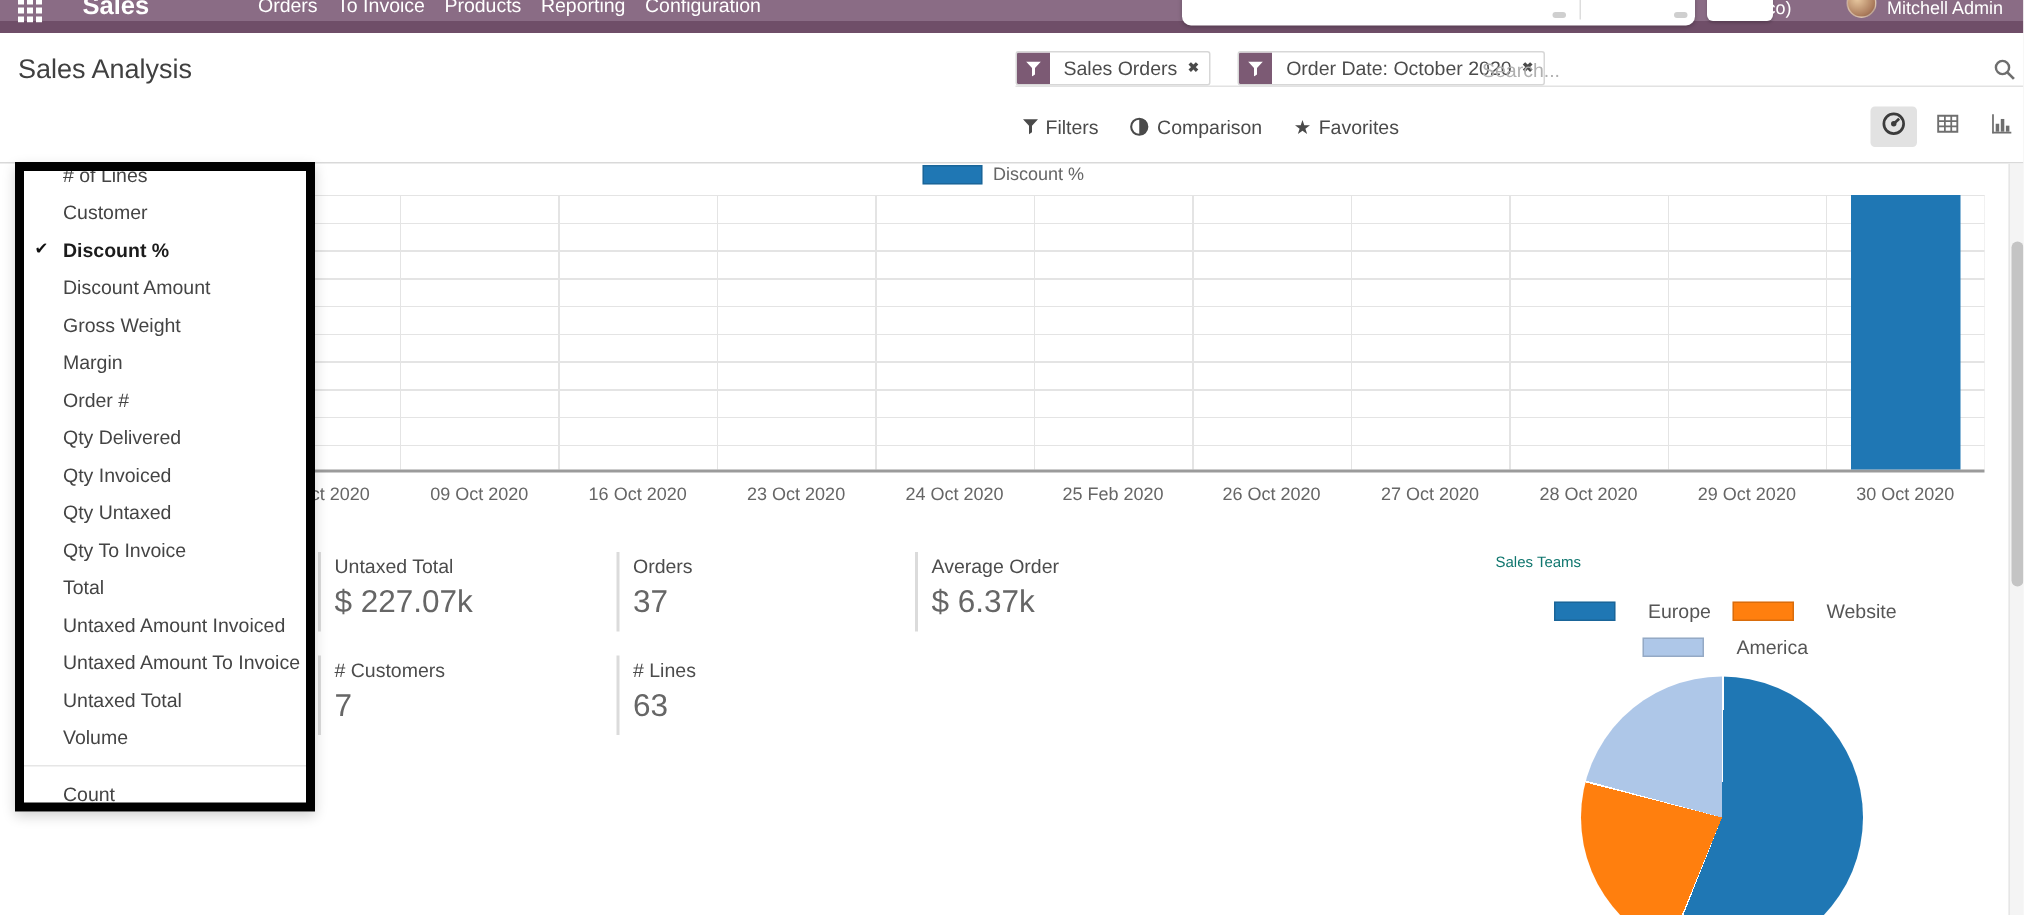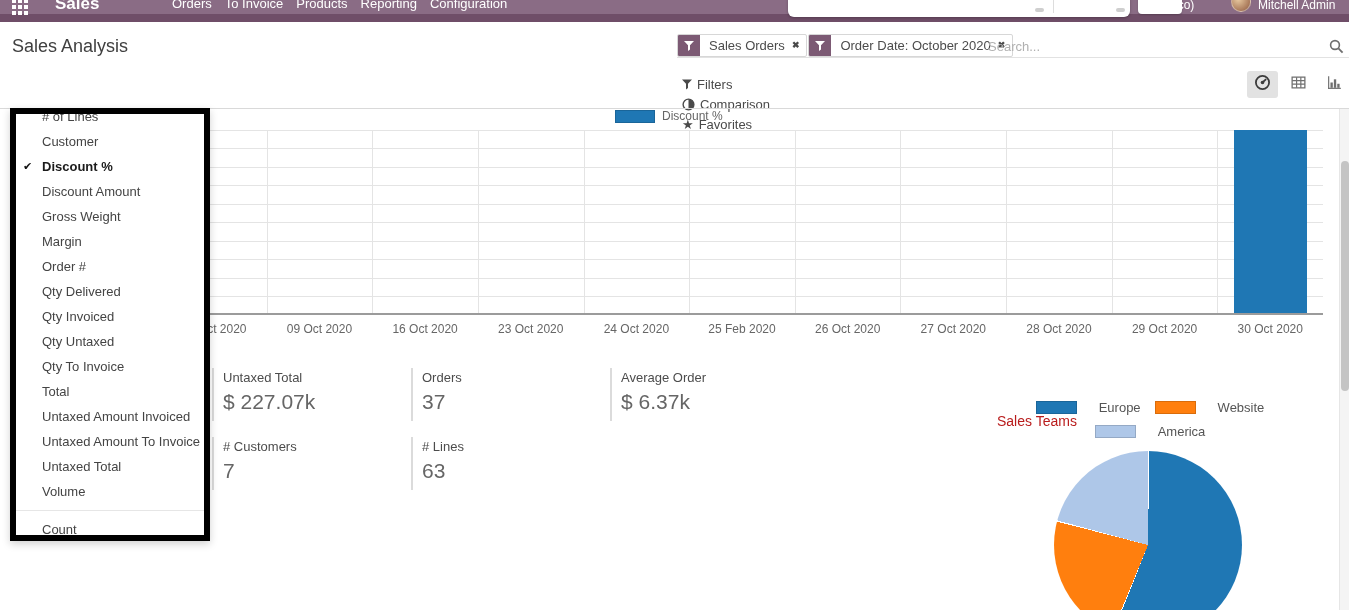--- a/index.html
+++ b/index.html
@@ -23,30 +23,30 @@
   .systray-box .mark2 { position:absolute; left:328px; top:14px; width:9px; height:4px; background:#cfcfcf; border-radius:2px; }
   .systray-box2 { position:absolute; left:1138px; top:-4px; width:44px; height:18px; background:#fff;
     border-radius:4px; box-shadow:0 1px 2px rgba(0,0,0,.2); z-index:20; }
   .company { position:absolute; left:1163px; top:-2px; color:#fff; font-size:12px; z-index:25; }
   .avatar { position:absolute; left:1231px; top:-8px; width:20px; height:20px; border-radius:50%; z-index:25;
     background:radial-gradient(circle at 35% 35%, #e8c9a0, #a9795a 70%, #6c4a38); border:1px solid rgba(255,255,255,.4); cursor:pointer; }
   .username { position:absolute; left:1258px; top:-2px; color:#fff; font-size:12px; z-index:25; cursor:pointer; }
 
   
   .page-title { position:absolute; left:12px; top:36px; font-size:18px; color:#404040; }
-  .search-zone { position:absolute; left:677px; top:34px; display:flex; gap:1px; z-index:5; }
+  .search-zone { position:absolute; left:677px; top:34px; display:flex; gap:18px; z-index:5; }
   .facet { display:inline-flex; align-items:stretch; height:23px; border:1px solid #d7d7d7; border-radius:2px; background:#fff; overflow:hidden; }
   .facet-icon { width:22px; background:#7c5a74; display:flex; align-items:center; justify-content:center; }
   .facet-icon svg { width:10px; height:10px; }
   .facet-label { padding:0 7px 0 9px; font-size:13px; color:#4c4c4c; line-height:21px; white-space:nowrap; }
   .facet-remove { padding:0 7px 0 0; font-size:9px; color:#4a4a4a; line-height:21px; cursor:pointer; font-weight:bold; }
   .search-placeholder { position:absolute; left:988px; top:39px; font-size:13px; color:#b0b0b0; z-index:5; }
   .search-underline { position:absolute; left:677px; top:57px; width:672px; height:1px; background:#e2e2e2; }
   .magnifier { position:absolute; left:1329px; top:39px; width:15px; height:15px; cursor:pointer; z-index:6; }
-  .cp-buttons { position:absolute; left:682px; top:77px; display:flex; gap:5px;flex-direction:column; }
+  .cp-buttons { position:absolute; left:682px; top:77px; display:flex; gap:21px; }
   .cp-btn { display:flex; align-items:center; gap:5px; font-size:13px; color:#4a4a4a; cursor:pointer; white-space:nowrap; }
   .cp-btn svg { display:block; }
   .cp-btn .glyph { font-size:13px; color:#4a4a4a; }
   .view-switcher { position:absolute; left:1247px; top:71px; display:flex; gap:5px; }
   .vs-btn { width:31px; height:27px; display:flex; align-items:center; justify-content:center; border-radius:3px; color:#6f6f6f; cursor:pointer; }
   .vs-btn.active { background:#e2e2e2; color:#3b3b3b; }
   .cp-divider { position:absolute; left:0; top:108px; width:1349px; height:1px; background:#d9d9d9; }
 
   
   .graph-legend { position:absolute; left:615px; top:109px; display:flex; align-items:center; gap:7px; z-index:2; }
@@ -73,21 +73,21 @@
   .menu-item.checked .mi-label { font-weight:bold; color:#1b1b1b; }
   .menu-divider { border-top:1px solid #e6e6e6; margin:6px 0 6px 0; }
 
   
   .kpis { position:absolute; left:212px; top:368px; width:600px; display:flex; flex-wrap:wrap; column-gap:2px; row-gap:16px; z-index:1; }
   .kpi { width:197px; height:53px; border-left:2px solid #dbdbdb; padding-left:9px; }
   .kpi-label { font-size:13px; color:#4c4c4c; padding-top:2px; }
   .kpi-value { font-size:21px; color:#666; margin-top:5px; }
 
   
-  .teams-title { position:absolute; left:997px; top:370px; font-size:14px; color:#b91c1c; z-index:1;margin-top:43px; }
+  .teams-title { position:absolute; left:997px; top:370px; font-size:10px; color:#0f766e; z-index:1; }
   .teams-legend { position:absolute; left:1000px; top:400px; width:300px; display:flex; flex-wrap:wrap;
     justify-content:center; column-gap:14px; row-gap:9px; z-index:1; }
   .tl-item { display:flex; align-items:center; gap:6px; }
   .tl-item .swatch { width:41px; height:13px; border:1px solid rgba(0,0,0,.15); }
   .tl-item .tl-label { font-size:13px; color:#555;padding-left:16px; }
   .pie { position:absolute; left:1054px; top:451px; width:188px; height:188px; border-radius:50%; z-index:1; cursor:pointer; }
 
   
   .scroll-track { position:absolute; left:1339px; top:109px; width:10px; height:501px; background:#f4f4f4; border-left:1px solid #e6e6e6; z-index:30; }
   .scroll-thumb { position:absolute; left:1px; top:52px; width:8px; height:230px; background:#c4c4c4; border-radius:4px; cursor:grab; }

